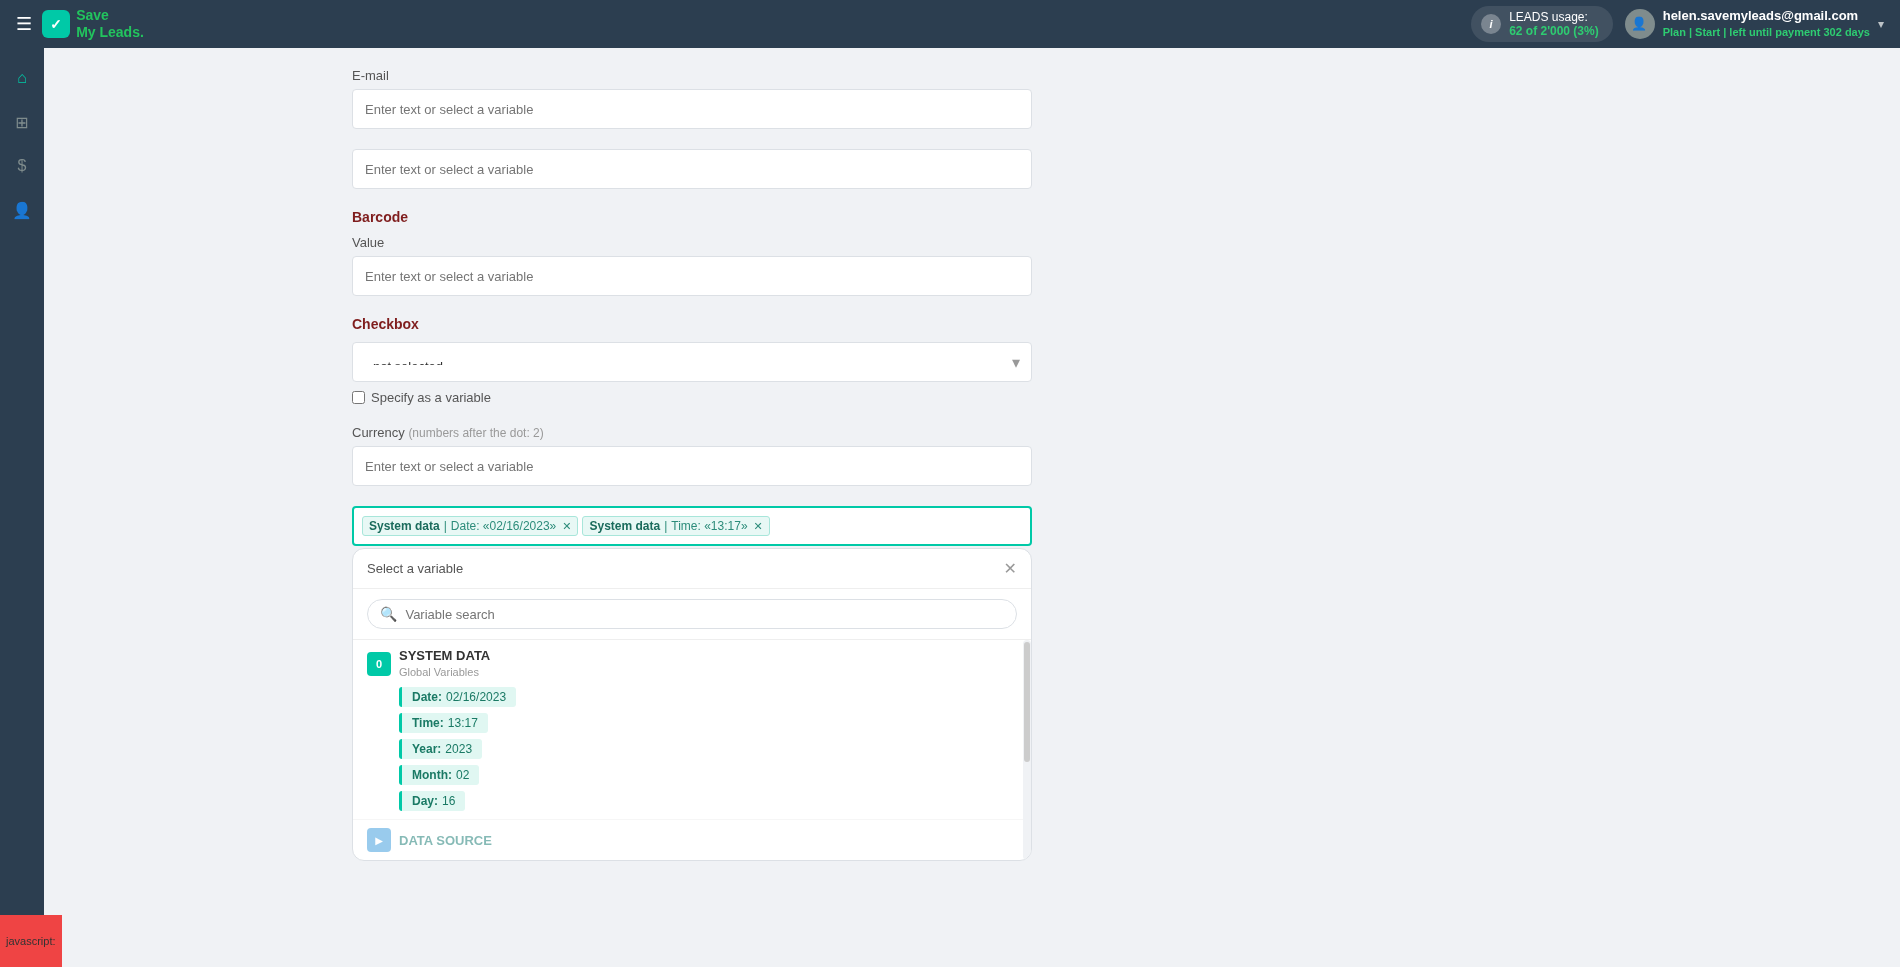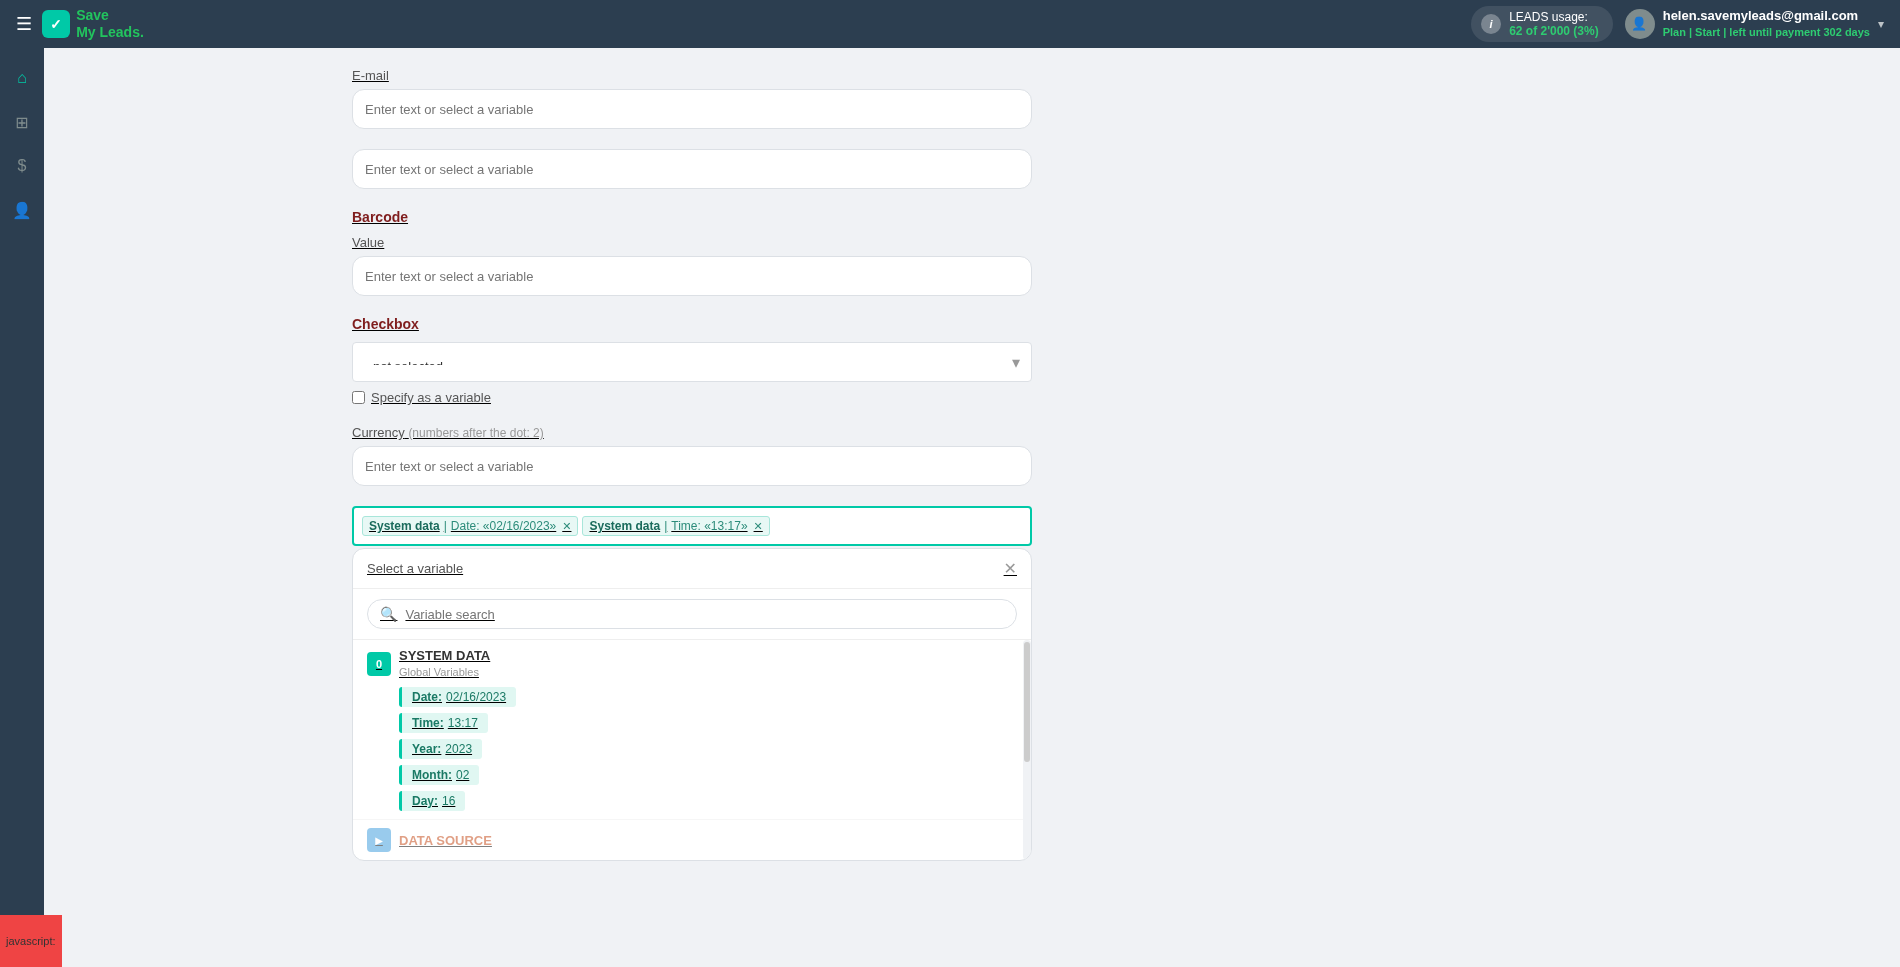--- a/index.html
+++ b/index.html
@@ -92,35 +92,35 @@
       background: #f0f2f5;
       padding: 20px 0;
     }
 
     .form-container {
       max-width: 760px;
       margin: 0 auto;
       padding: 0 40px;
     }
 
-    .field-group { margin-bottom: 20px; text-decoration: underline; }
+    .field-group { margin-bottom: 20px; }
 
     .field-label {
       font-size: 13px;
       color: #555;
       margin-bottom: 6px;
       display: block;
     }
     .field-label .sublabel { color: #999; font-size: 12px; }
 
     .text-input {
       width: 100%;
       height: 40px;
       border: 1px solid #dce0e5;
-      border-radius: 12px;
+      border-radius: 4px;
       background: #fff;
       padding: 0 12px;
       font-size: 13px;
       color: #aaa;
       outline: none;
     }
 
     .section-title {
       font-size: 14px;
       font-weight: 600;
@@ -434,21 +434,21 @@
                   <span>02</span>
                 </div>
                 <div class="variable-item">
                   <span class="item-key">Day:</span>
                   <span>16</span>
                 </div>
               </div>
             </div>
             <div style="padding: 8px 14px; display:flex; align-items:center; gap:8px; border-top: 1px solid #eee; opacity:0.5;">
               <div style="width:24px;height:24px;background:#3498db;border-radius:4px;display:flex;align-items:center;justify-content:center;color:#fff;font-size:10px;">▶</div>
-              <div style="font-size:13px;font-weight:600;color:#c2410c;">DATA SOURCE</div>
+              <div style="font-size:13px;font-weight:600;color:#0f766e;">DATA SOURCE</div>
             </div>
             <div class="scrollbar-track">
               <div class="scrollbar-thumb"></div>
             </div>
           </div>
         </div>
       </div>
 
     </div>
   </div>

